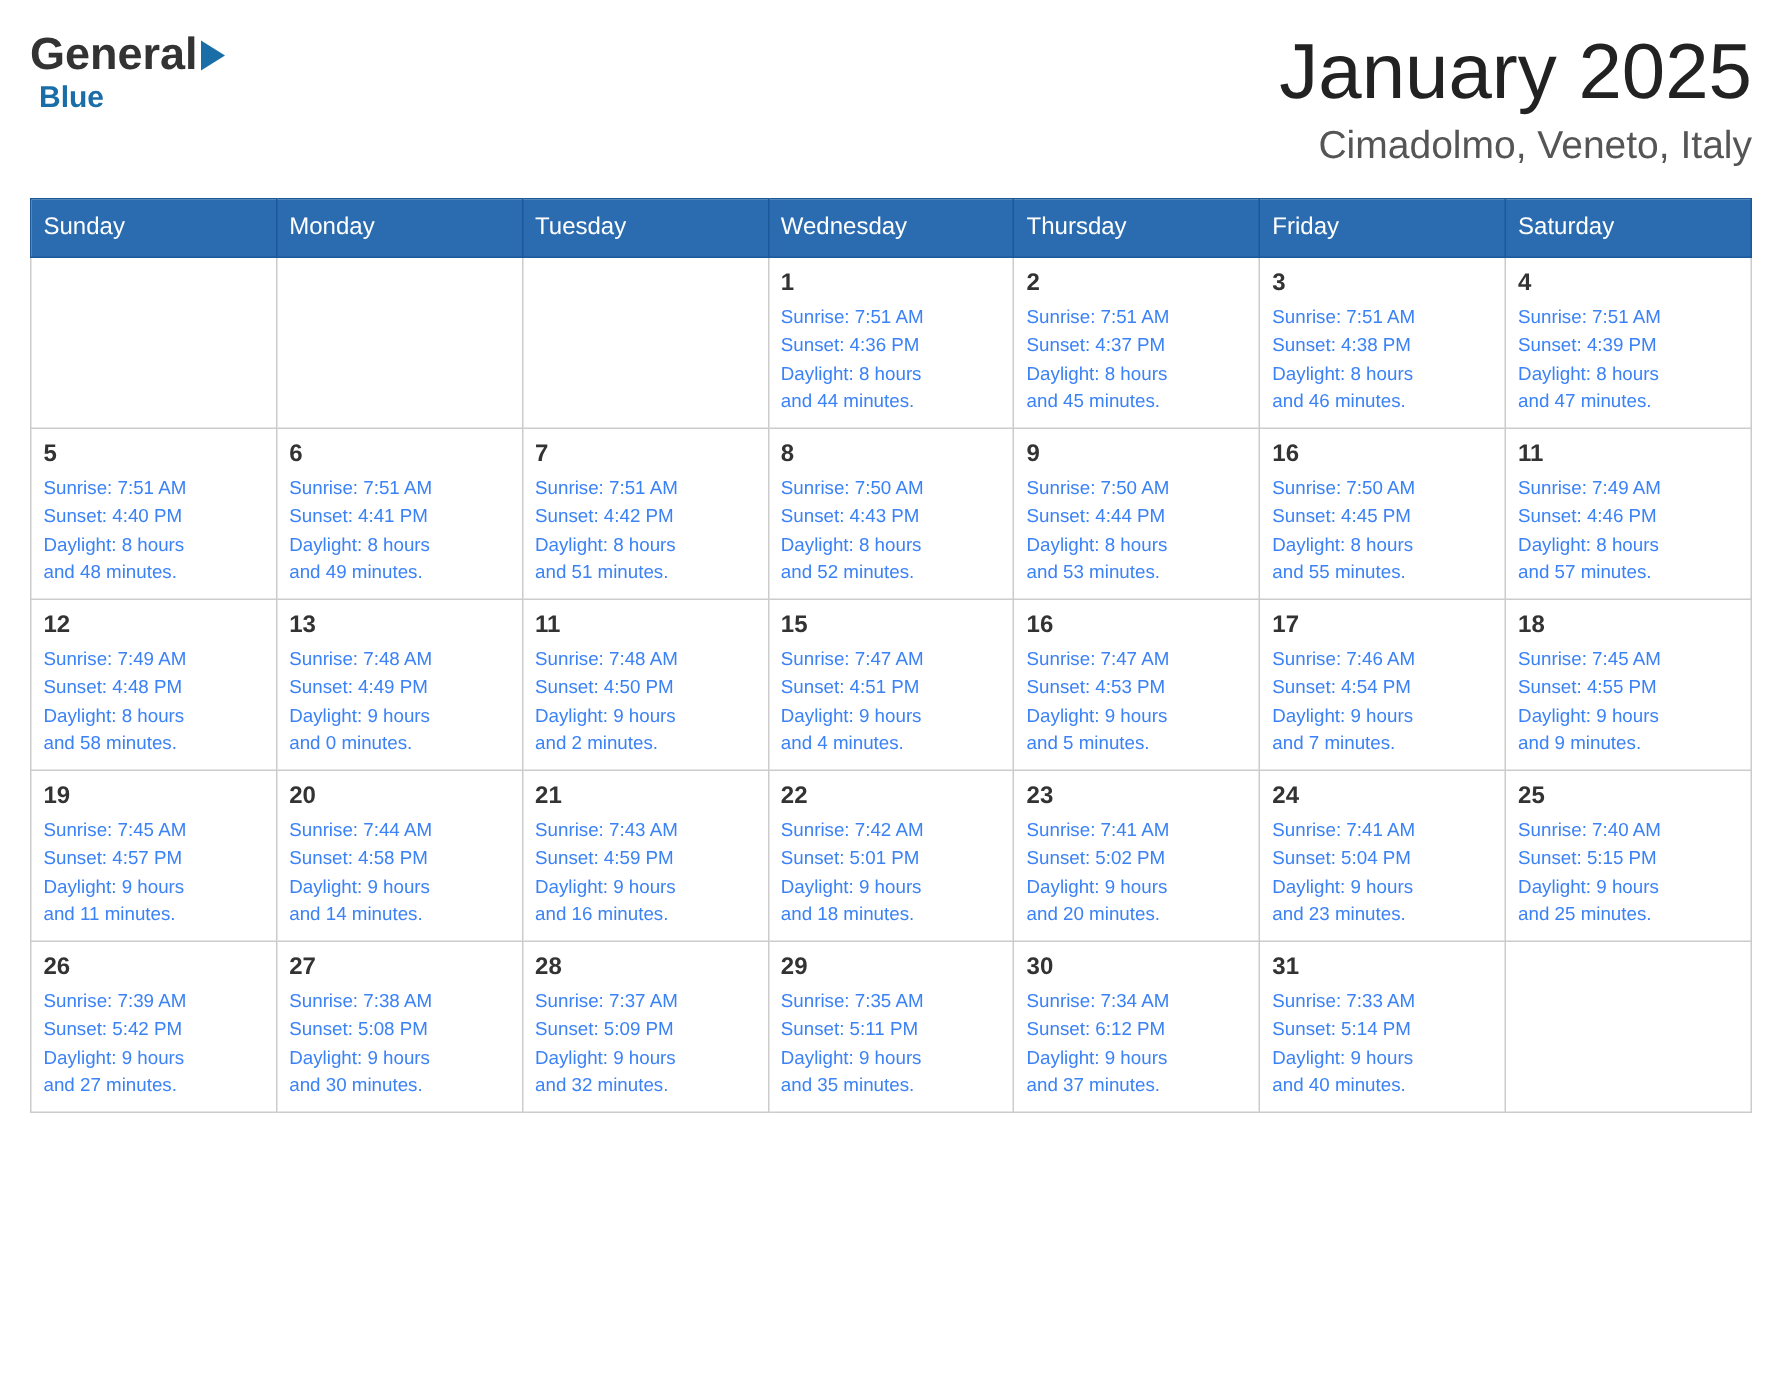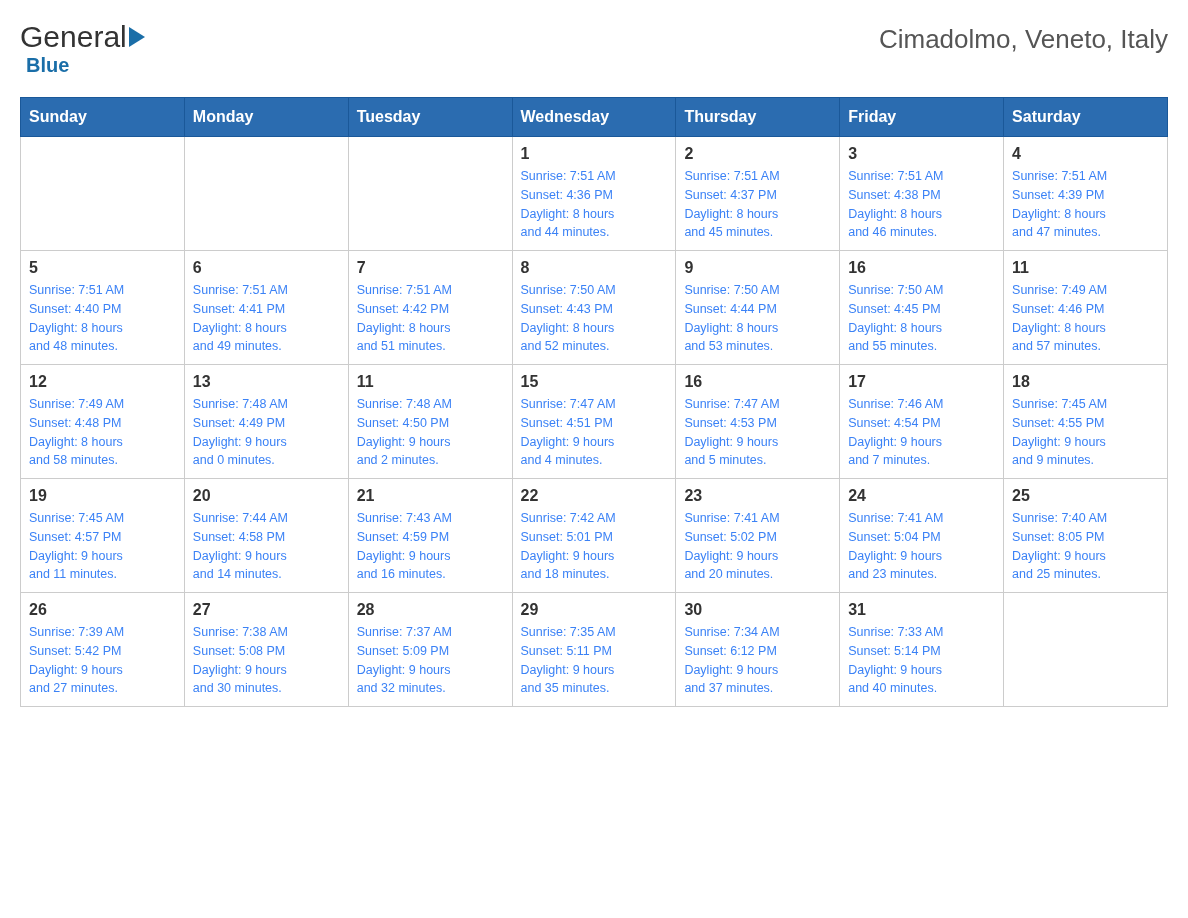--- a/index.html
+++ b/index.html
@@ -40,21 +40,21 @@
       border-collapse: collapse;
       table-layout: fixed;
     }
     .calendar-table thead tr {
       background-color: #2b6cb0;
     }
     .calendar-table thead th {
       color: #fff;
       padding: 10px 8px;
       font-size: 16px;
-      font-weight: bold;
+      font-weight: normal;
       text-align: left;
       border: 1px solid #1a5899;
     }
     .calendar-table tbody td {
       vertical-align: top;
       padding: 8px;
       border: 1px solid #ccc;
       font-size: 13px;
       color: #333;
       height: 100px;
@@ -78,21 +78,21 @@
     }
     tbody tr td {
       background-color: #fff;
     }
     .logo-row {
       display: flex;
       align-items: center;
     }
     .logo-text-general {
       font-size: 30px;
-      font-weight: normal;
+      font-weight: bold;
       color: #333;
     }
     .logo-arrow-right {
       width: 0;
       height: 0;
       border-top: 10px solid transparent;
       border-bottom: 10px solid transparent;
       border-left: 16px solid #1a6ea8;
       display: inline-block;
       margin-left: 2px;
@@ -111,20 +111,21 @@
   <div class="logo">
     <div class="logo-row">
       <span class="logo-text-general">General</span>
       <span class="logo-arrow-right"></span>
     </div>
     <div>
       <span class="logo-blue-text">Blue</span>
     </div>
   </div>
   <div class="title-section">
+    <div class="month-title">January 2025</div>
     <div class="location">Cimadolmo, Veneto, Italy</div>
   </div>
 </div>
 
 <table class="calendar-table">
   <thead>
     <tr>
     <th>Sunday</th>
         <th>Monday</th>
         <th>Tuesday</th>
@@ -309,21 +310,21 @@
         <td>
           <div class="day-number">24</div>
           <div class="day-info" style="white-space: pre-line;">Sunrise: 7:41 AM
 Sunset: 5:04 PM
 Daylight: 9 hours
 and 23 minutes.</div>
         </td>
         <td>
           <div class="day-number">25</div>
           <div class="day-info" style="white-space: pre-line;">Sunrise: 7:40 AM
-Sunset: 8:05 PM
+Sunset: 5:15 PM
 Daylight: 9 hours
 and 25 minutes.</div>
         </td>
       </tr>
       <tr>
         <td>
           <div class="day-number">26</div>
           <div class="day-info" style="white-space: pre-line;">Sunrise: 7:39 AM
 Sunset: 5:42 PM
 Daylight: 9 hours

